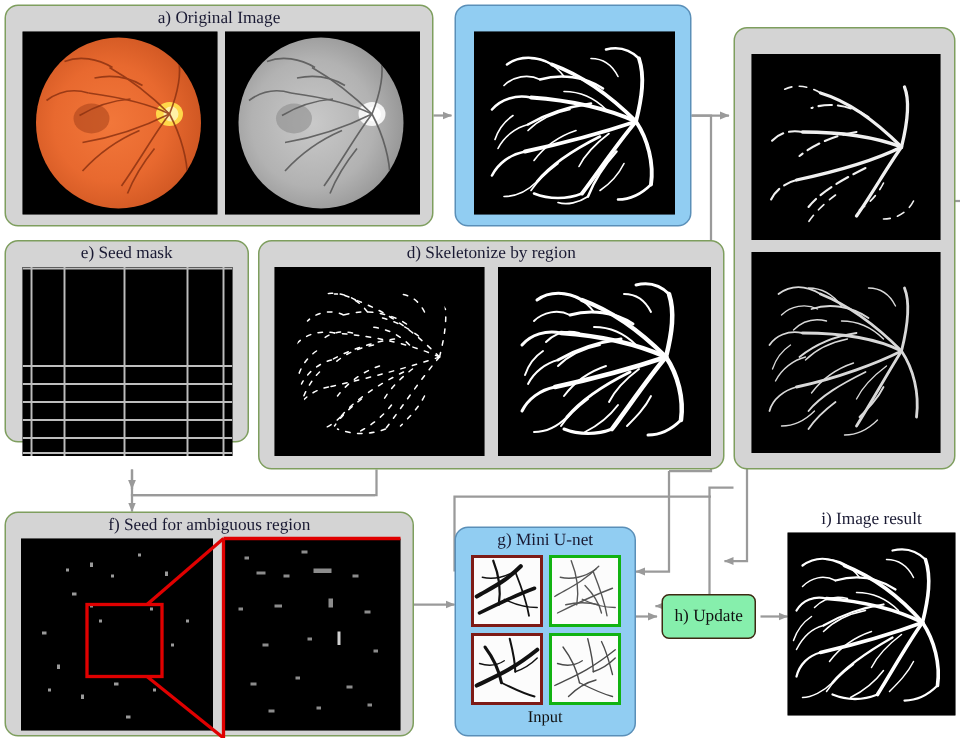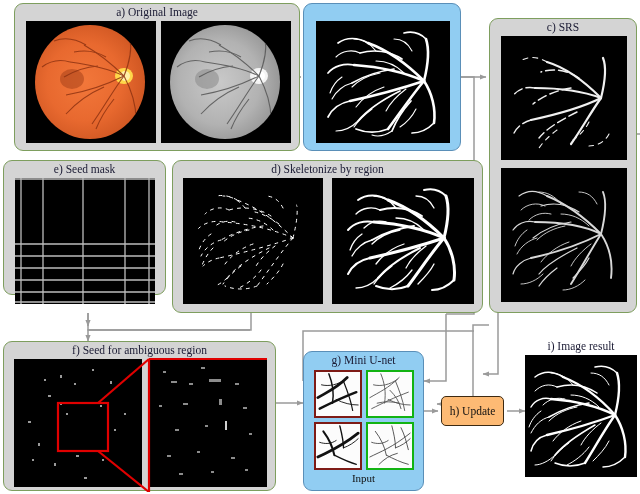--- a/index.html
+++ b/index.html
@@ -11,21 +11,21 @@
   .panel.blue{background:#91cdf2;border-color:#5a8fb8;}
 
   .ptitle{position:absolute;left:0;right:0;top:2px;text-align:center;
           color:#1a1a33;font-size:11.5px;line-height:13px;white-space:nowrap;}
 
   .img{position:absolute;background:#000;overflow:hidden;}
 
   .plain-title{position:absolute;color:#1a1a33;font-size:11.5px;
                line-height:13px;white-space:nowrap;text-align:center;}
 
-  .updbox{position:absolute;background:#fdba74;border:1.4px solid #3d2a12;
+  .updbox{position:absolute;background:#86efac;border:1.4px solid #3d2a12;
           border-radius:5px;box-sizing:border-box;display:flex;
           align-items:center;justify-content:center;color:#111;font-size:11.5px;}
 
   .patch{position:absolute;background:#fdfdfd;box-sizing:border-box;overflow:hidden;}
   .patch.red{border:2.5px solid #7e1b16;}
   .patch.grn{border:2.5px solid #12b312;}
 
   .inputlbl{position:absolute;left:0;right:0;text-align:center;
             color:#111;font-size:11px;}
 
@@ -66,21 +66,21 @@
   </g>
 
   <g fill="none" stroke="#9a9a9a" stroke-width="1.5">
     <path d="M88,313 L88,330 L250,330"></path>
     <path d="M461,77 L474,77 L474,314 L446,314"></path>
     <path d="M631,134 L640,134"></path>
     <path d="M303,381 L303,331 L474,331"></path>
   </g>
 </svg>
 
-<div class="panel" style="left:3px;top:3px;width:286px;height:148px;margin-left:11px;">
+<div class="panel" style="left:3px;top:3px;width:286px;height:148px;">
   <div class="ptitle">a) Original Image</div>
   <div class="img" style="left:11px;top:17px;width:130px;height:122px;">
     <svg class="inner" viewBox="0 0 130 122" preserveAspectRatio="none">
       <rect width="130" height="122" fill="#000"></rect>
       <defs>
         <radialGradient id="fun" cx="45%" cy="50%" r="62%">
           <stop offset="0%" stop-color="#f2773a"></stop>
           <stop offset="55%" stop-color="#e8692f"></stop>
           <stop offset="100%" stop-color="#c9521f"></stop>
         </radialGradient>
@@ -186,21 +186,20 @@
           <path d="M90,68 C82,74 74,82 70,90"></path>
           <path d="M26,56 C20,60 16,66 14,72"></path>
           <path d="M56,88 C48,94 42,100 38,106"></path>
         </g>
       </g>
     </svg>
   </div>
 </div>
 
 <div class="panel" style="left:489px;top:18px;width:148px;height:295px;">
-  <div class="ptitle">c) SRS</div>
   <div class="img" style="left:11px;top:17px;width:126px;height:124px;">
     <svg class="inner" viewBox="0 0 126 124" preserveAspectRatio="none">
       <rect width="126" height="124" fill="#000"></rect>
       <g stroke="#f0f0f0" fill="none" stroke-linecap="round">
         <g stroke-width="2.2">
           <path d="M100,62 C84,46 66,32 46,26"></path>
           <path d="M100,62 C84,56 60,52 34,52"></path>
           <path d="M100,62 C84,70 58,78 30,84"></path>
           <path d="M100,62 C90,76 80,94 70,108"></path>
           <path d="M100,62 C104,46 106,32 102,22"></path>

